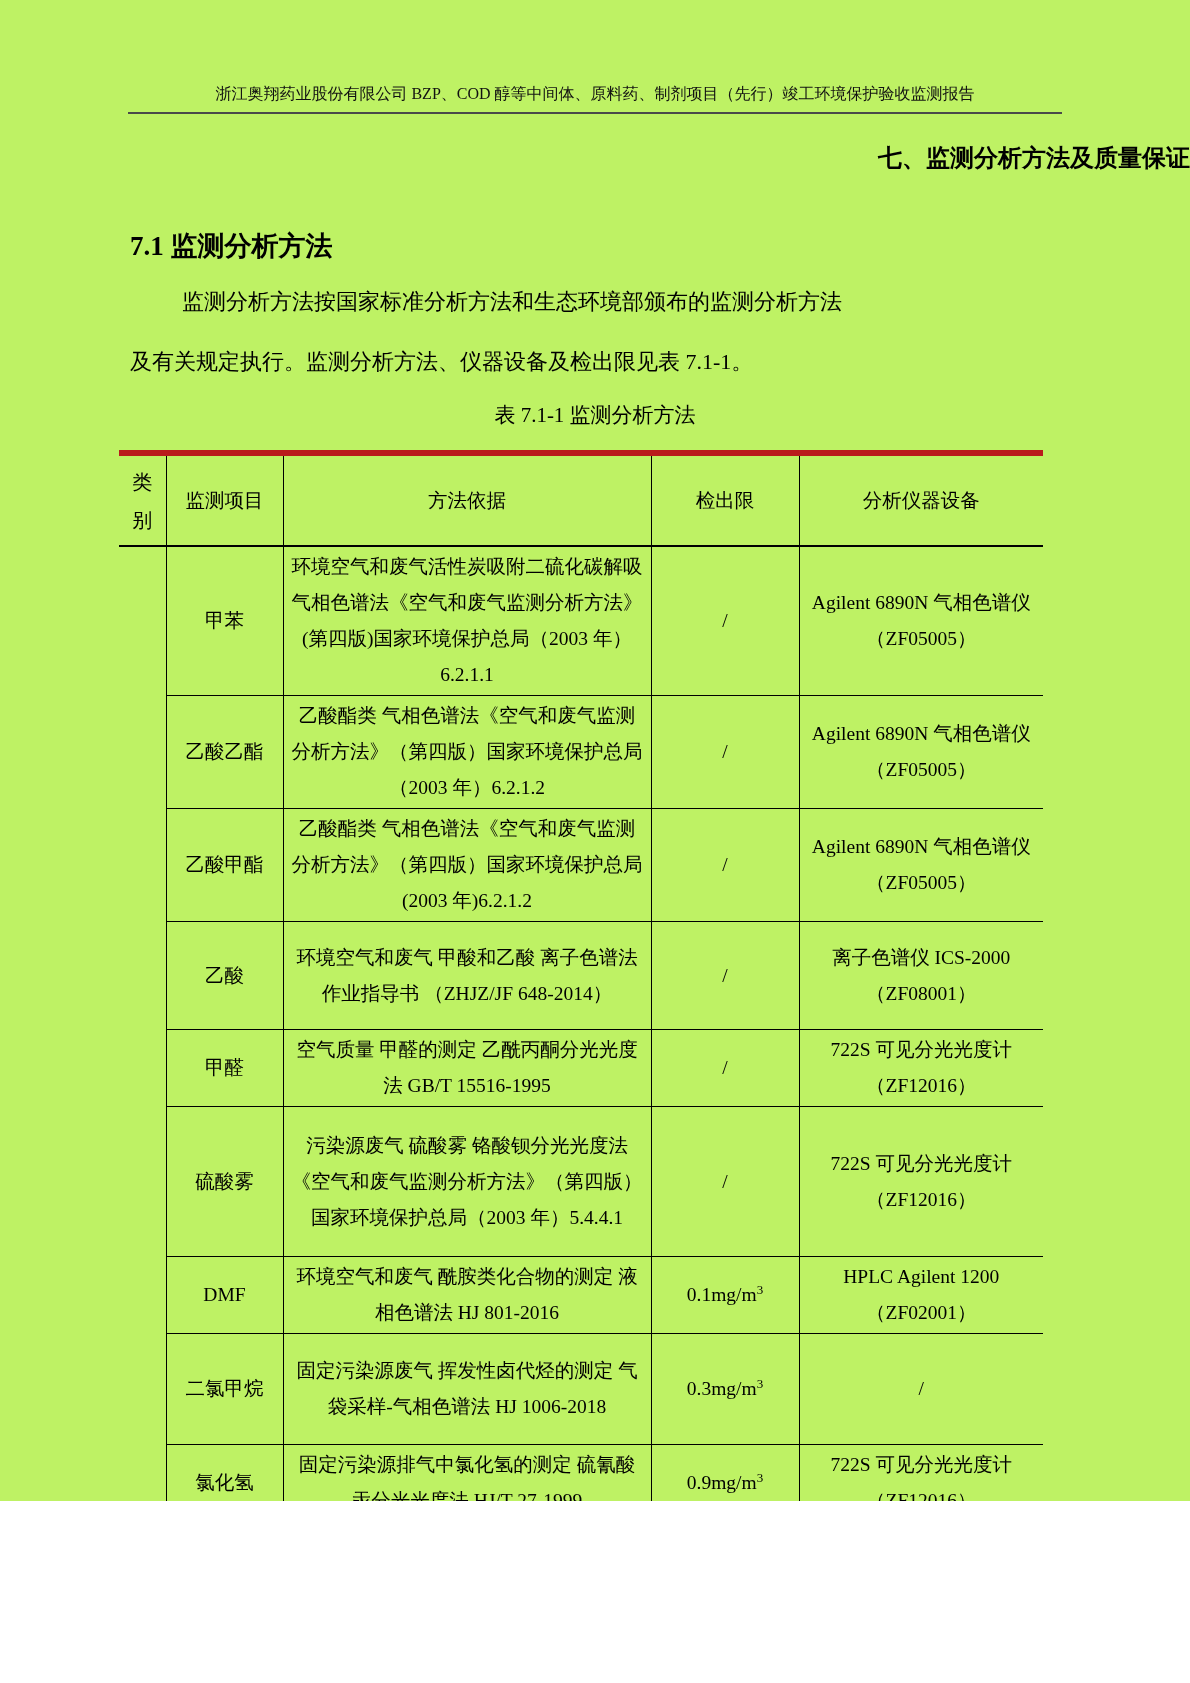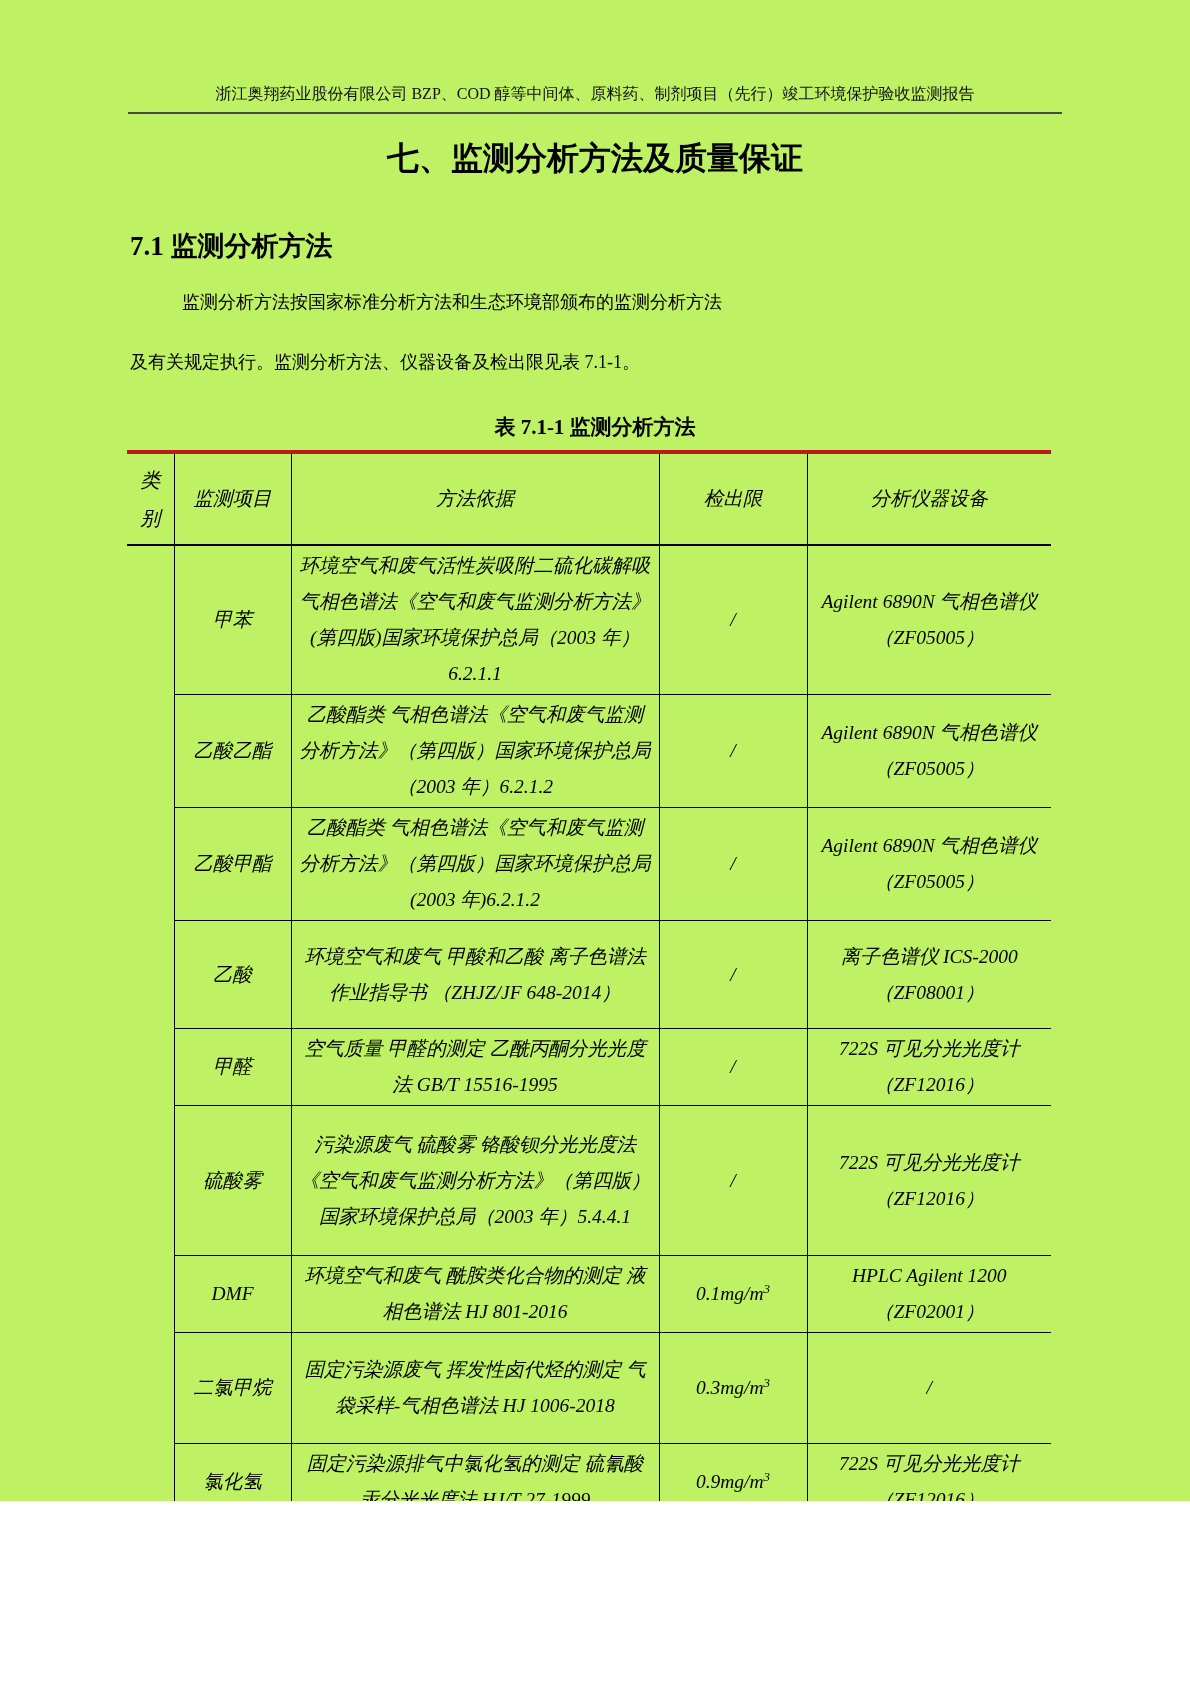--- a/index.html
+++ b/index.html
@@ -12,40 +12,40 @@
     position:absolute; top:82px; left:128px; width:934px;
     text-align:center; font-size:16px; line-height:24px; color:#111;
     white-space:nowrap;
   }
   .header-rule {
     position:absolute; top:112px; left:128px; width:934px; height:2px;
     background:#4a4a4a;
   }
   .chapter-title {
     position:absolute; top:136px; left:0; width:100%;
-    text-align:center; font-size:32px; font-weight:bold; line-height:44px;
+    text-align:right; font-size:24px; font-weight:bold; line-height:44px;
   }
   .section-title {
     position:absolute; top:228px; left:130px;
     font-size:27px; font-weight:bold; line-height:36px;
   }
   .para {
     position:absolute; top:272px; left:130px; width:934px;
-    font-size:18px; line-height:60px;
+    font-size:22px; line-height:60px;
   }
   .para .line { height:60px; }
   .para .line.indent { text-indent:52px; }
   .table-caption {
     position:absolute; top:399px; left:0; width:100%;
-    text-align:center; font-size:21px; font-weight:bold; line-height:32px;margin-top:12px;
+    text-align:center; font-size:21px; font-weight:normal; line-height:32px;
   }
   table.monitor {
-    position:absolute; top:450px; left:127px; width:924px;
+    position:absolute; top:450px; left:119px; width:924px;
     border-collapse:collapse; table-layout:fixed;
-    border-top:4px solid #b91c1c; border-bottom:4px solid #000;font-style:italic;
+    border-top:6px solid #b91c1c; border-bottom:4px solid #000;
   }
   table.monitor th, table.monitor td {
     border:1.5px solid #000;
     font-weight:normal; text-align:center; vertical-align:middle;
     font-size:19.5px; line-height:36px; padding:2px 6px;
     overflow:hidden;
   }
   table.monitor th { line-height:38px; }
   table.monitor tr > *:first-child { border-left:none; }
   table.monitor tr > *:last-child { border-right:none; }

